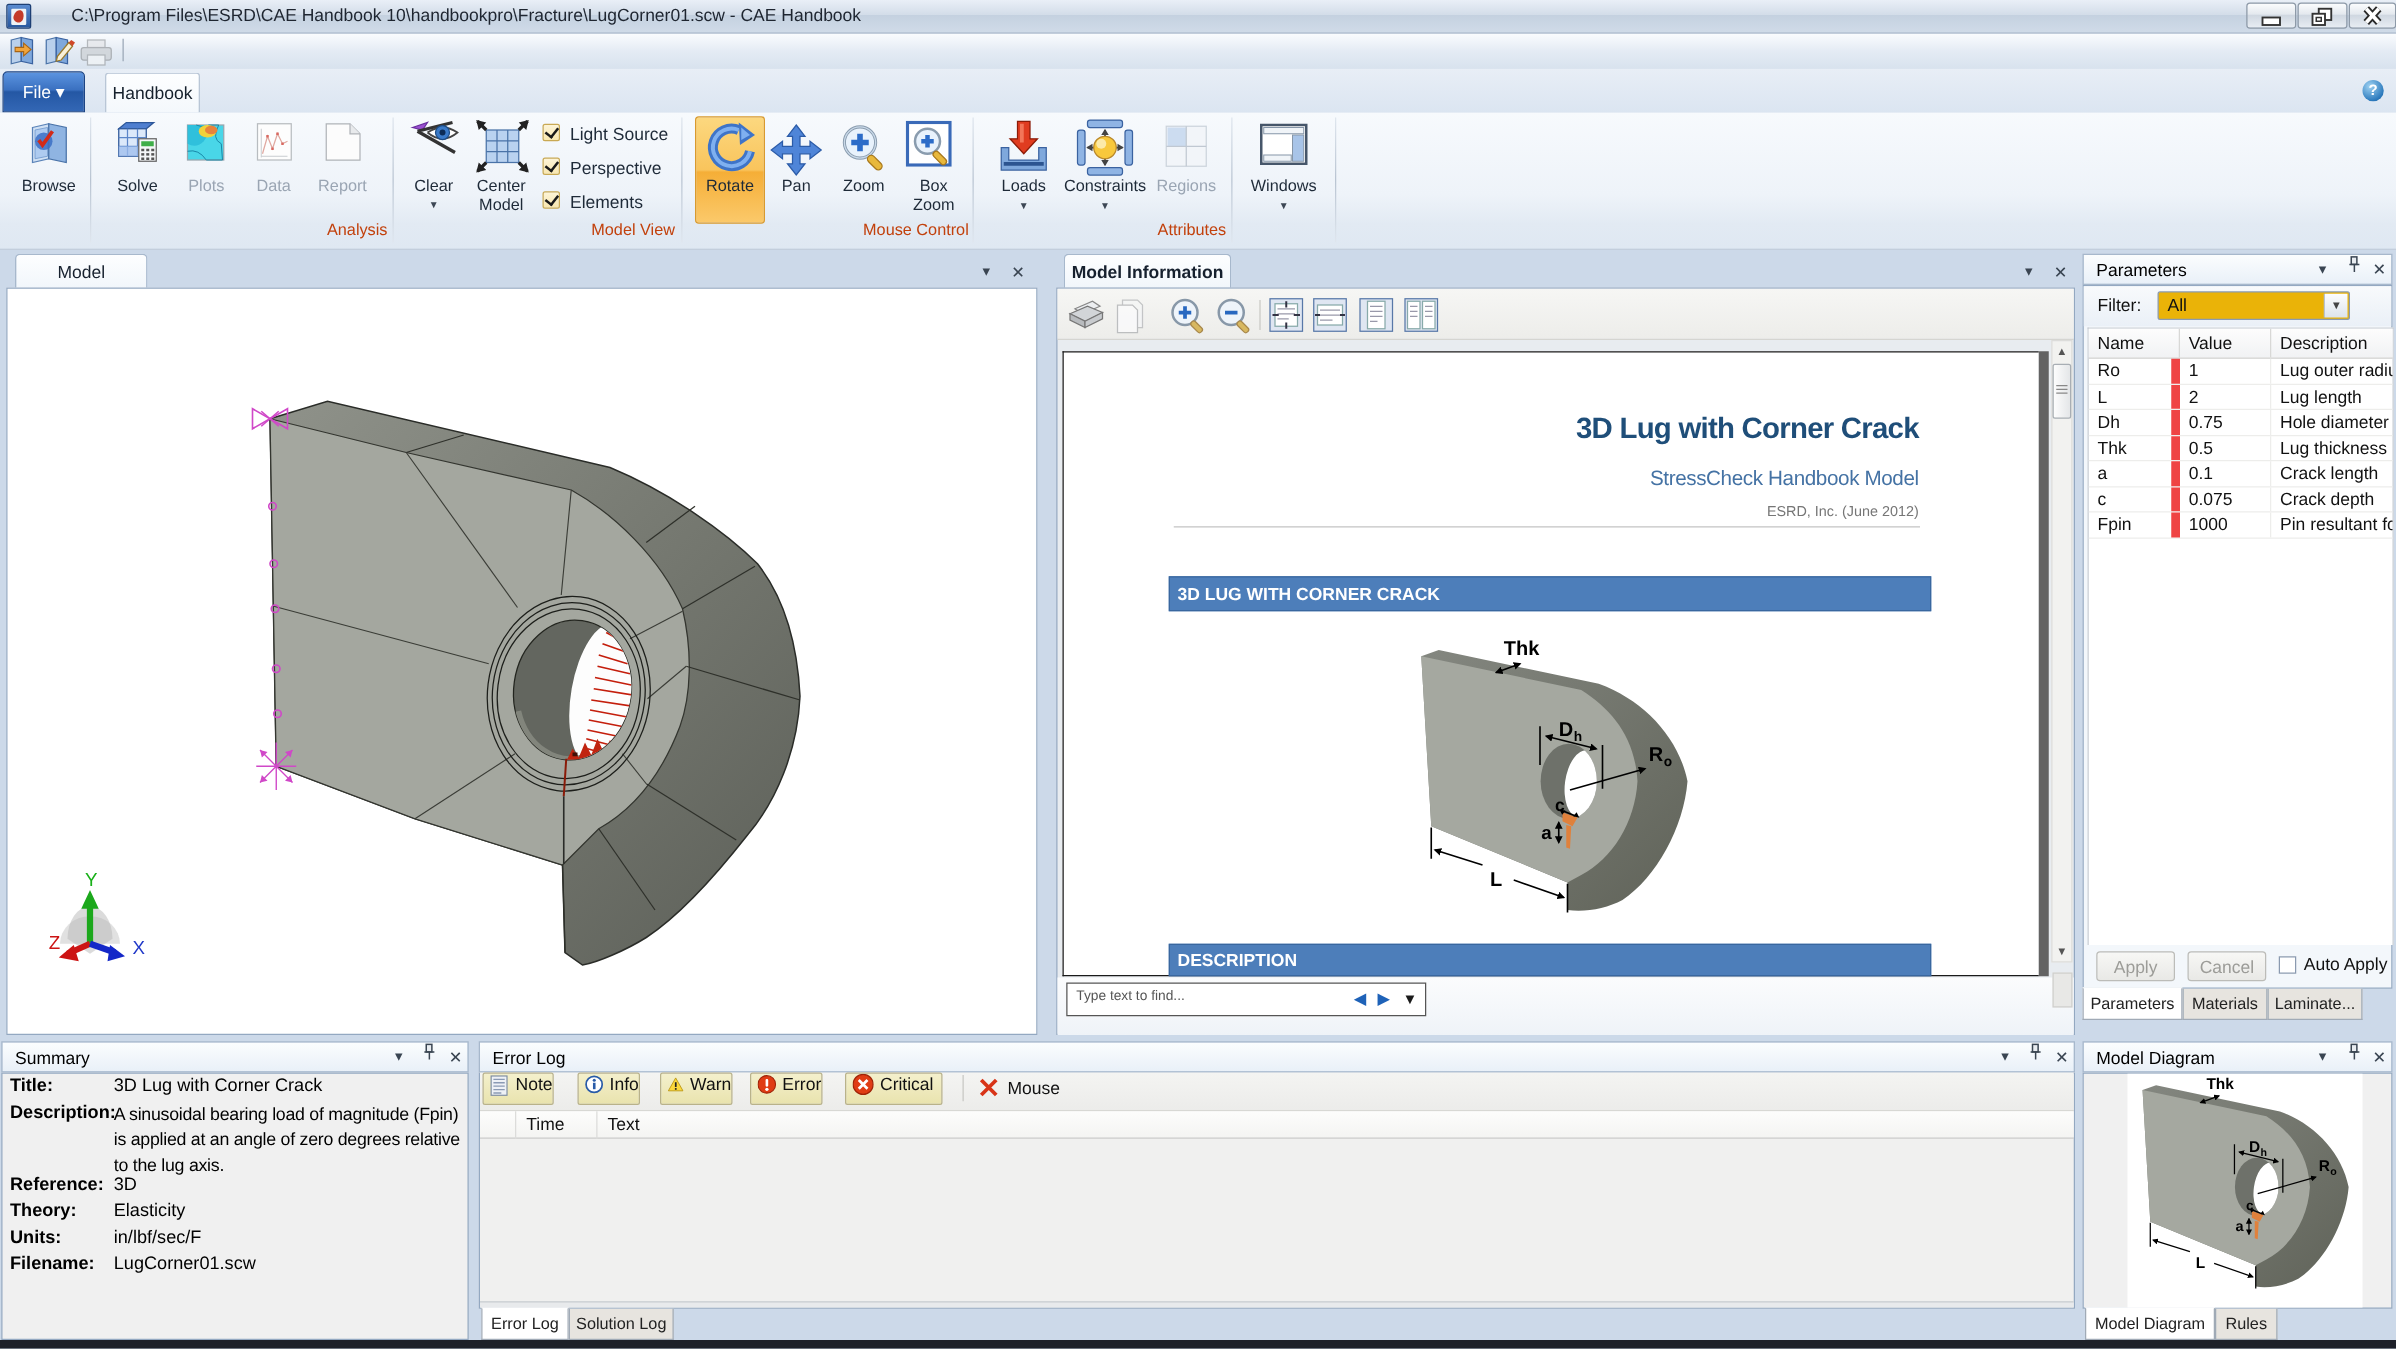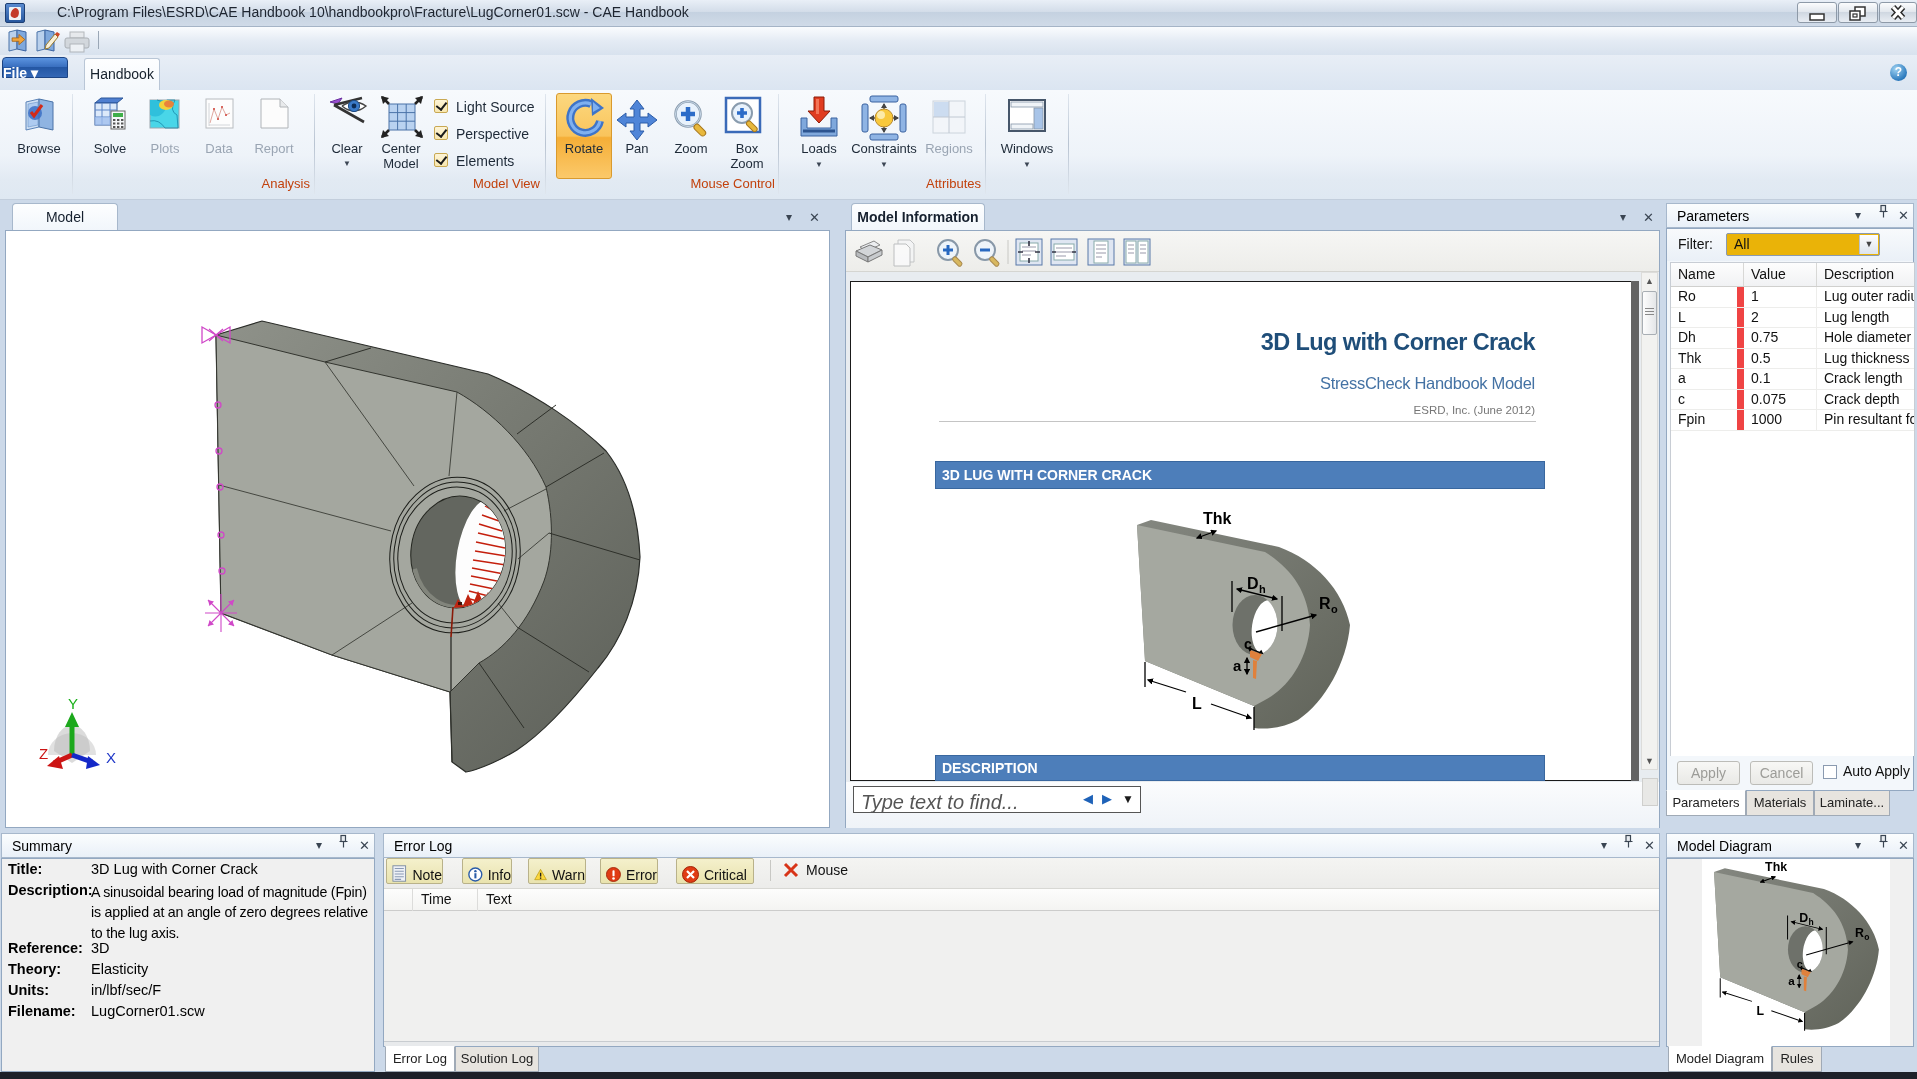--- a/index.html
+++ b/index.html
@@ -9,21 +9,21 @@
 
 #titlebar{left:0;top:0;width:1917px;height:27px;background:linear-gradient(#e9eff7,#d3dde9 45%,#c4d1e0 46%,#d0dbe8);border-bottom:1px solid #a5b4c6}
 #appicon{left:5px;top:3px;width:20px;height:20px;background:linear-gradient(#5a8bd0,#27579e);border:1px solid #1d3f74;border-radius:2px}
 #appicon:before{content:"";position:absolute;left:3px;top:3px;width:12px;height:13px;background:#eef2f6;border-radius:1px}
 #appicon:after{content:"";position:absolute;left:5px;top:4px;width:8px;height:10px;background:#c43b2a;border-radius:50% 50% 50% 50%/60% 60% 40% 40%;transform:rotate(18deg)}
 .winbtn{top:2px;height:21px;background:linear-gradient(#fbfcfd,#e3e8ee 45%,#ced6e0 46%,#e8edf3);border:1px solid #8e9aa8;border-radius:3px;color:#333;text-align:center;line-height:19px;font-size:12px}
 
 #qat{left:0;top:27px;width:1917px;height:28px;background:linear-gradient(#fafcfe,#e4ebf4 50%,#d8e2ee)}
 
 #tabrow{left:0;top:55px;width:1917px;height:35px;background:linear-gradient(#e8eef6,#dbe5f1)}
-#filebtn{left:2px;top:57px;width:66px;height:21px;background:linear-gradient(#5b94e0,#3a70c0 45%,#2457a4 50%,#3367b5);border:1px solid #1c4484;border-radius:4px 4px 0 0;color:#fff;font-weight:bold;font-size:14px;line-height:31px}
+#filebtn{left:2px;top:57px;width:66px;height:33px;background:linear-gradient(#5b94e0,#3a70c0 45%,#2457a4 50%,#3367b5);border:1px solid #1c4484;border-radius:4px 4px 0 0;color:#fff;font-weight:normal;font-size:14px;text-align:center;line-height:31px}
 #hbtab{left:84px;top:58px;width:76px;height:32px;background:linear-gradient(#fdfeff,#f4f8fc);border:1px solid #b9c6d6;border-bottom:none;border-radius:3px 3px 0 0;color:#15202c;text-align:center;line-height:30px;font-size:14px}
 #helpicon{left:1890px;top:64px;width:17px;height:17px;border-radius:50%;background:radial-gradient(circle at 35% 30%,#9fd2f2,#2d7bbe 70%,#1b5a95);color:#fff;font-size:12px;font-weight:bold;text-align:center;line-height:17px}
 
 #ribbon{left:0;top:90px;width:1917px;height:110px;background:linear-gradient(#f7fafd,#eef3f9 60%,#e2eaf3 82%,#dfe8f2);border-bottom:1px solid #c3cedc}
 .gsep{top:94px;width:1px;height:100px;background:linear-gradient(#dfe6ee,#b9c4d2 50%,#dfe6ee)}
 .glabel{top:176px;height:16px;color:#c2410c;font-size:13px;text-align:right}
 .rlabel{color:#1e2a38;font-size:13px;text-align:center}
 .rlabel.dis{color:#9aa5b3}
 .dda{color:#3c4654;font-size:8px;text-align:center}
 .rotatebtn{left:556px;top:93px;width:56px;height:86px;background:linear-gradient(#fcd87f,#f9c45c 50%,#f5ae37 52%,#fbc96a);border:1px solid #d99a2e;border-radius:3px}
@@ -35,21 +35,21 @@
 .pframe{background:#fff;border:1px solid #93a8c1}
 .ptitle{height:25px;background:linear-gradient(#fbfdfe,#e9f0f8);border:1px solid #a7b8cc;color:#000;font-size:14px;line-height:24px;padding-left:10px}
 .ticon{color:#3a4552;font-size:12px;line-height:25px}
 .btab{height:25px;border:1px solid #a0aab6;border-top:none;background:#e7e4df;color:#222;font-size:13px;text-align:center;line-height:23px}
 .btab.act{background:#fff;border-top:1px solid #fff;margin-top:-1px;height:26px}
 .prow{display:flex;height:20.5px;border-bottom:1px solid #ededeb}
 .prow span:nth-child(1){width:73px;border-right:7px solid #ef4444;padding:1px 0 0 7px}
 .prow span:nth-child(2){width:73px;border-right:1px solid #ededeb;padding:1px 0 0 7px}
 .prow span:nth-child(3){flex:1;padding:1px 0 0 7px;white-space:nowrap;overflow:hidden}
 .srow{position:absolute;font-size:14.5px;color:#000}
-.ebtn{position:absolute;top:858px;height:26px;background:linear-gradient(#f4f0cc,#e9e3ae);border:1px solid #b9b28a;border-radius:2px;font-size:14px;color:#111;display:flex;align-items:flex-end;padding-left:5px}
+.ebtn{position:absolute;top:858px;height:26px;background:linear-gradient(#f4f0cc,#e9e3ae);border:1px solid #b9b28a;border-radius:2px;font-size:14px;color:#111;display:flex;align-items:flex-start;padding-left:5px}
 .ebtn svg{margin-right:5px}
 </style>
 </head>
 <body>
 
 <div id="titlebar" class="abs"></div>
 <div id="appicon" class="abs"></div>
 <div class="abs txt" style="left:57px;top:4px;color:#1e2530;font-size:14px">C:\Program Files\ESRD\CAE Handbook 10\handbookpro\Fracture\LugCorner01.scw - CAE Handbook</div>
 <div class="abs winbtn" style="left:1797px;width:40px"><svg width="38" height="19">
       <rect x="12" y="11" width="14" height="6" fill="#fff" stroke="#333" stroke-width="1.5"></rect>
@@ -434,21 +434,21 @@
 <div class="abs" style="left:1641px;top:272px;width:17px;height:498px;background:#f2f2f0;border:1px solid #dcdcda"></div>
 <div class="abs" style="left:1643px;top:275px;width:13px;height:12px;color:#555;font-size:9px;text-align:center;line-height:12px">▲</div>
 <div class="abs" style="left:1642px;top:291px;width:15px;height:44px;background:linear-gradient(90deg,#fdfdfd,#e4e6e8);border:1px solid #a8aeb4;border-radius:2px"></div>
 <div class="abs" style="left:1645px;top:308px;width:9px;height:1px;background:#888"></div>
 <div class="abs" style="left:1645px;top:311px;width:9px;height:1px;background:#888"></div>
 <div class="abs" style="left:1645px;top:314px;width:9px;height:1px;background:#888"></div>
 <div class="abs" style="left:1643px;top:755px;width:13px;height:12px;color:#555;font-size:9px;text-align:center;line-height:12px">▼</div>
 
 <div class="abs" style="left:846px;top:782px;width:813px;height:46px;background:linear-gradient(#fbfcfd,#eff3f8)"></div>
 <div class="abs" style="left:853px;top:786px;width:288px;height:27px;background:#fff;border:1px solid #555"></div>
-<div class="abs" style="left:861px;top:791px;color:#555;font-style:italic;font-size:20px">Type text to find...</div>
+<div class="abs" style="left:861px;top:791px;color:#555;font-size:11px">Type text to find...</div>
 <div class="abs" style="left:1083px;top:791px;color:#1e62b8;font-size:13px">◀</div>
 <div class="abs" style="left:1102px;top:791px;color:#1e62b8;font-size:13px">▶</div>
 <div class="abs" style="left:1122px;top:792px;color:#1a1a1a;font-size:12px">▼</div>
 <div class="abs" style="left:1642px;top:778px;width:16px;height:28px;background:#e8e8e6;border:1px solid #cfcfcd"></div>
 <div class="abs ticon" style="left:1620px;top:205px">▾</div>
 <div class="abs ticon" style="left:1643px;top:205px;font-size:13px">✕</div>
 
 <div class="abs ptitle" style="left:1666px;top:203px;width:248px">Parameters</div>
 <div class="abs pframe" id="parampanel" style="left:1666px;top:228px;width:248px;height:563px;background:#f3f7fb"></div>
 <div class="abs ticon" style="left:1855px;top:203px">▾</div>

